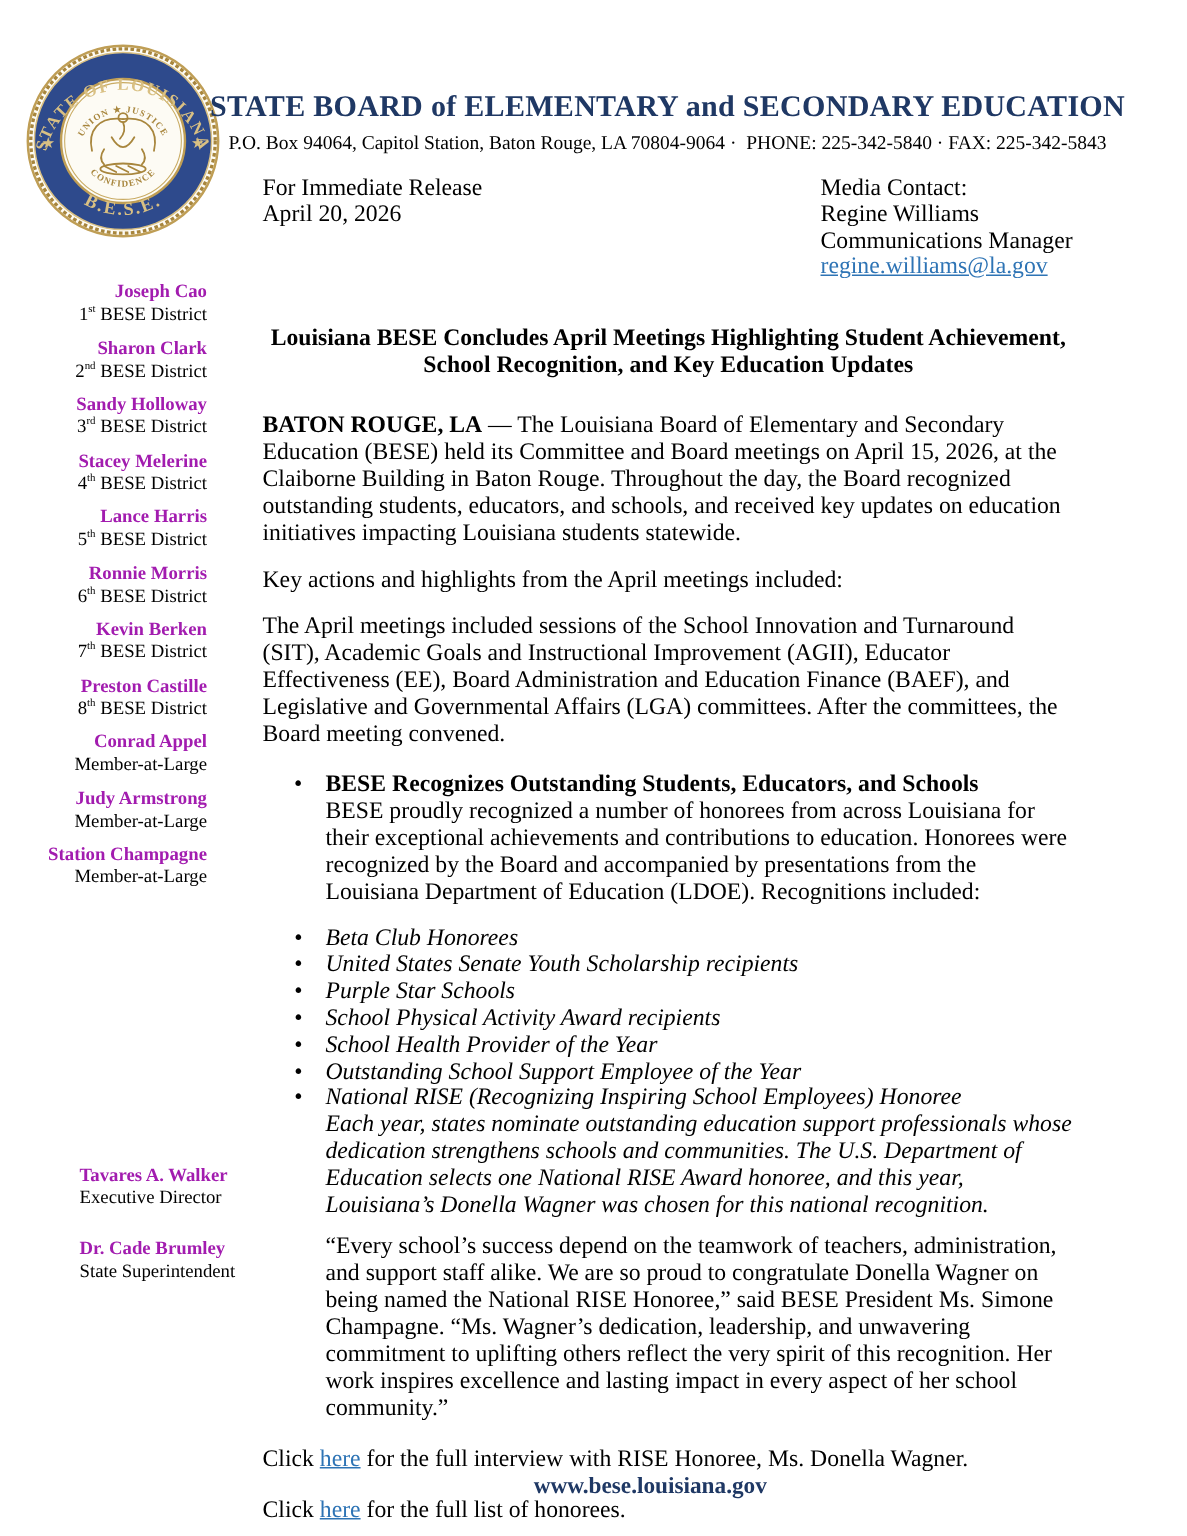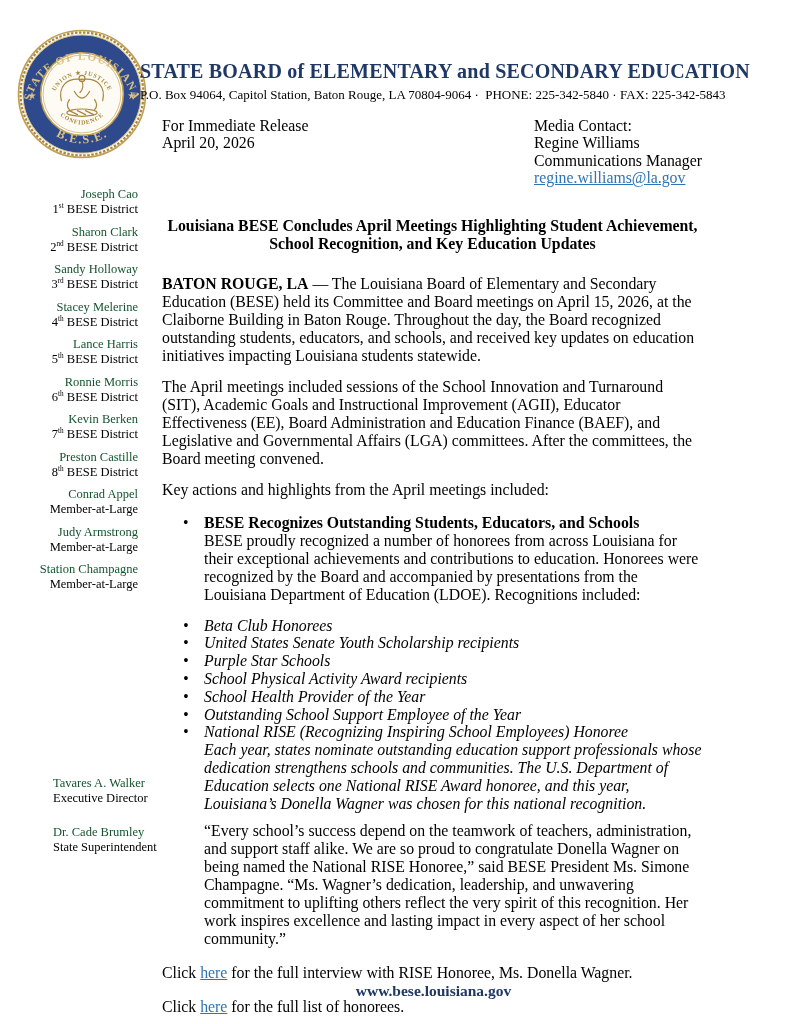--- a/index.html
+++ b/index.html
@@ -3,37 +3,37 @@
 <meta charset="utf-8">
 <style>
   html,body{margin:0;padding:0;background:#ffffff;}
   .page{position:relative;width:791px;height:1024px;background:#ffffff;overflow:hidden;
         font-family:"Liberation Serif","DejaVu Serif",serif;color:#000;}
 
   
   .seal{position:absolute;left:17px;top:29px;width:130px;height:130px;}
 
   
-  .letterhead{position:absolute;left:140px;top:60px;width:610px;}
+  .letterhead{position:absolute;left:140px;top:60px;width:610px;text-align:center;}
   .org-title{margin:0;font-size:20px;font-weight:bold;color:#1f3864;white-space:nowrap;letter-spacing:.2px;}
   .org-address{margin-top:4px;font-size:13px;font-weight:normal;color:#000;white-space:nowrap;}
 
   
   .sidebar{position:absolute;left:20px;top:187px;width:118px;text-align:right;
            font-size:12.5px;line-height:15px;}
   .member{margin-bottom:7.5px;}
-  .m-name{font-weight:normal;color:#14532d;}
+  .m-name{font-weight:bold;color:#a21caf;}
   .m-dist{color:#000;}
   .m-dist sup{font-size:.58em;vertical-align:super;line-height:0;text-align:right;}
   .staff-block{position:absolute;left:53px;top:776px;width:120px;text-align:left;
                font-size:12.5px;line-height:15px;}
   .staff{margin-bottom:19px;}
 
   
-  .main{position:absolute;left:162px;top:117px;width:541px;font-size:15.8px;line-height:18px;}
+  .main{position:absolute;left:175px;top:117px;width:541px;font-size:15.8px;line-height:18px;}
   .release-row{display:flex;line-height:17.4px;}
   .release-left{width:372px;}
   .release-right{flex:1;}
   .headline{margin:30px 0 0 0;font-size:15.8px;font-weight:bold;text-align:center;line-height:18.5px;}
   .main p{margin:13px 0 0 0;}
   p.p1{margin-top:21px;}
   .toplist,.sublist{list-style:none;margin:15px 0 0 0;padding:0;}
   .sublist{margin-top:13px;line-height:17.8px;font-style:italic;}
   .toplist li,.sublist li{position:relative;padding-left:42px;}
   .toplist li::before,.sublist li::before{content:"\2022";position:absolute;left:21px;top:0;}
@@ -169,23 +169,23 @@
         <div>Regine Williams</div>
         <div>Communications Manager</div>
         <a class="link">regine.williams@la.gov</a>
       </div>
     </div>
 
     <h2 class="headline">Louisiana BESE Concludes April Meetings Highlighting Student Achievement, School Recognition, and Key Education Updates</h2>
 
     <p class="p1"><strong>BATON ROUGE, LA</strong><span> — The Louisiana Board of Elementary and Secondary Education (BESE) held its Committee and Board meetings on April 15, 2026, at the Claiborne Building in Baton Rouge. Throughout the day, the Board recognized outstanding students, educators, and schools, and received key updates on education initiatives impacting Louisiana students statewide.</span></p>
 
+    <p>Key actions and highlights from the April meetings included:</p>
+
     <p>The April meetings included sessions of the School Innovation and Turnaround (SIT), Academic Goals and Instructional Improvement (AGII), Educator Effectiveness (EE), Board Administration and Education Finance (BAEF), and Legislative and Governmental Affairs (LGA) committees. After the committees, the Board meeting convened.</p>
-
-    <p>Key actions and highlights from the April meetings included:</p>
 
     <ul class="toplist">
       <li>
         <div class="b-title">BESE Recognizes Outstanding Students, Educators, and Schools</div>
         <div>BESE proudly recognized a number of honorees from across Louisiana for their exceptional achievements and contributions to education. Honorees were recognized by the Board and accompanied by presentations from the Louisiana Department of Education (LDOE). Recognitions included:</div>
       </li>
     </ul>
 
     <ul class="sublist">
       <li>Beta Club Honorees</li>

